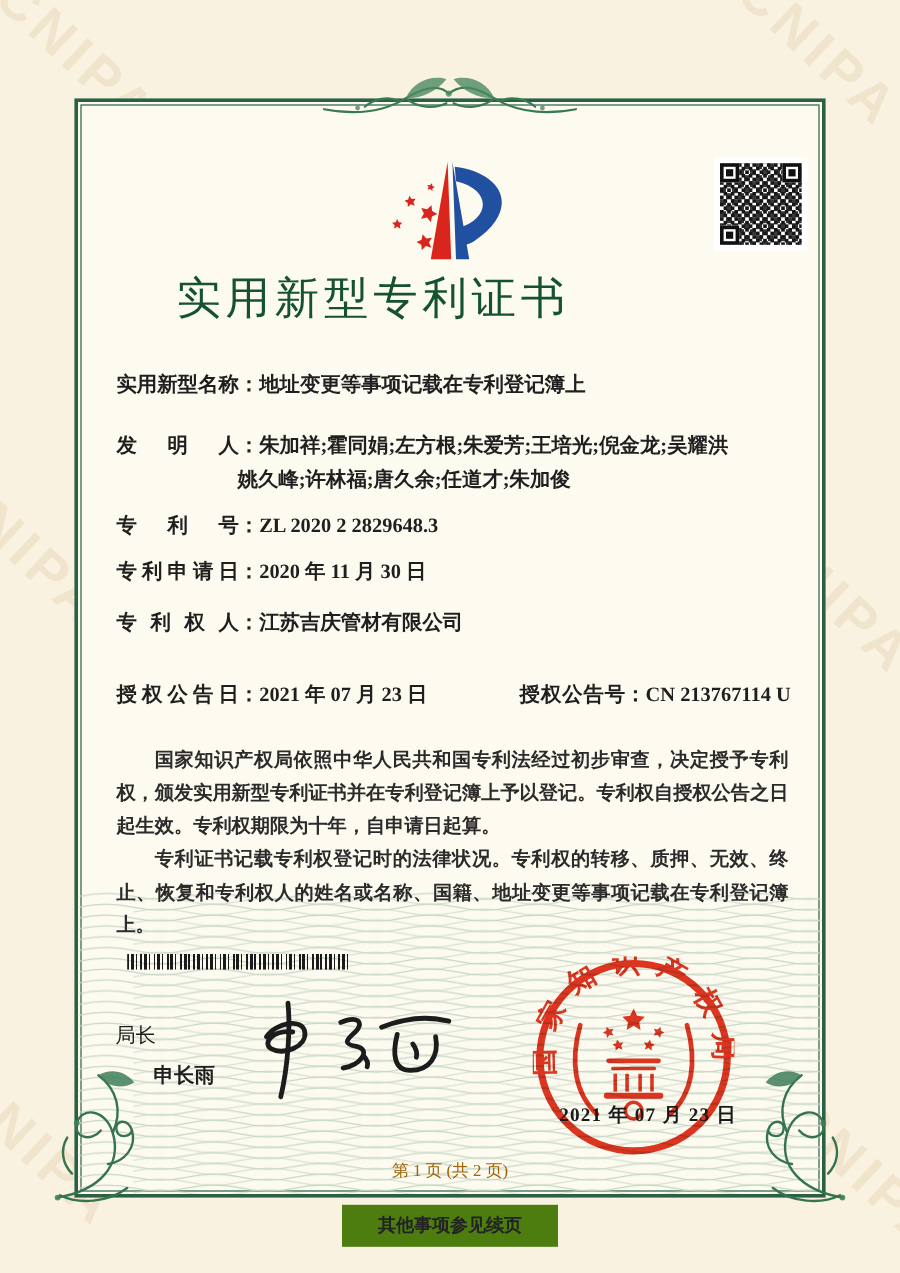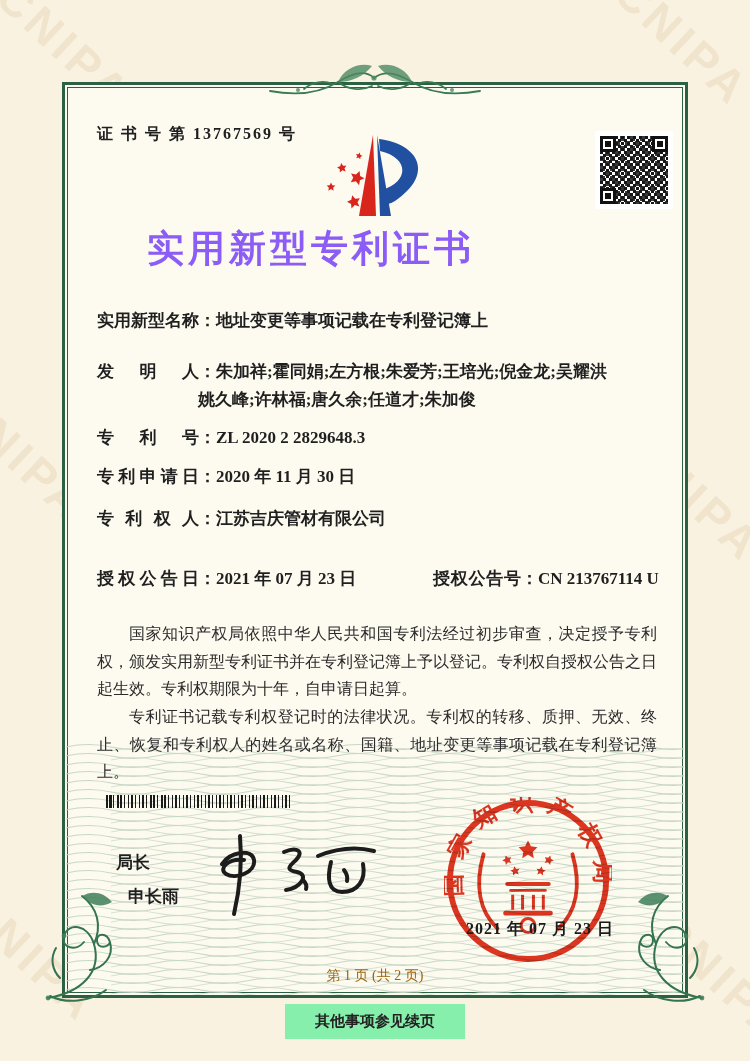--- a/index.html
+++ b/index.html
@@ -20,51 +20,51 @@
   .logo{position:absolute;left:297px;top:126px;width:150px;height:100px;}
   .qr{position:absolute;left:595px;top:131px;width:78px;height:78px;background:#fff;padding:5px;box-sizing:border-box;}
   .qr-grid{position:relative;width:100%;height:100%;
     background-image:repeating-conic-gradient(#161616 0 25%,transparent 0 50%),
                      repeating-conic-gradient(transparent 0 25%,rgba(22,22,22,.85) 0 50%);
     background-size:6px 6px,10px 10px;}
   .finder{position:absolute;width:16px;height:16px;border:3px solid #111;background:#fff;box-sizing:border-box;}
   .finder::after{content:"";position:absolute;inset:2px;background:#111;}
   .f-tl{left:0;top:0}.f-tr{right:0;top:0}.f-bl{left:0;bottom:0}
   .title{position:absolute;left:0;top:224px;width:622px;text-align:center;
-         font-size:37px;font-weight:700;letter-spacing:4px;color:#8b5cf6;}
+         font-size:37px;font-weight:400;letter-spacing:4px;color:#14532d;}
   
   .rows{position:absolute;left:97px;top:308px;width:562px;font-size:17px;font-weight:600;line-height:26px;}
   .row{position:relative;}
   .flabel{display:inline-block;width:102px;text-align:justify;text-align-last:justify;vertical-align:top;}
   .fvalue{display:inline;}
   .inv2{margin-left:101px;}
   .pair2{position:absolute;left:336px;top:0;white-space:nowrap;}
   .pair2 .flabel{width:88px;}
   .mt1{margin-top:24px}.mt2{margin-top:11px}.mt3{margin-top:13px}
   .mt4{margin-top:16px}.mt5{margin-top:17px}.mt6{margin-top:34px}
   
   .legal{position:absolute;left:97px;top:620px;width:560px;font-size:16px;line-height:1.73;
          text-align:justify;color:#2b2b2b;}
-  .legal p{margin:0;text-indent:2em;}
+  .legal p{margin:0;text-indent:2em;font-weight:bold;}
   
   .barcode{position:absolute;left:106px;top:795px;width:184px;height:13px;
     background:repeating-linear-gradient(90deg,#1b1b1b 0 1.5px,transparent 1.5px 3px,
       #1b1b1b 3px 5.5px,transparent 5.5px 7px,#1b1b1b 7px 8px,transparent 8px 11px);}
   
-  .signer-title{position:absolute;left:116px;top:851px;font-size:17px;font-weight:700;}
+  .signer-title{position:absolute;left:96px;top:851px;font-size:17px;font-weight:400;}
   .signer-name{position:absolute;left:112px;top:885px;font-size:17px;font-weight:600;padding-left:16px;}
   .signature{position:absolute;left:200px;top:830px;width:185px;height:90px;}
   
   .seal{position:absolute;left:444px;top:797px;width:168px;height:168px;mix-blend-mode:multiply;opacity:.95;}
   .seal-date{position:absolute;left:455px;top:919px;width:170px;font-size:16px;font-weight:600;
              letter-spacing:1px;color:#1a1a1a;text-align:center;}
   
   .page-num{position:absolute;left:0;top:967px;width:750px;text-align:center;font-size:14px;color:#a16207;}
   .note-box{position:absolute;left:50%;transform:translateX(-50%);top:1004px;
-            background:#86efac;padding:8px 30px;font-size:15px;font-weight:600;color:#222;}
+            background:#4d7c0f;padding:8px 30px;font-size:15px;font-weight:600;color:#222;}
   .orn{position:absolute;pointer-events:none;}
 </style>
 </head>
 <body>
 
 <div class="page">
 
   <svg width="0" height="0" style="position:absolute" aria-hidden="true">
     <defs>
       <path id="star" d="M0,-10 L2.94,-4.05 L9.51,-3.09 L4.76,1.55 L5.88,8.09 L0,4.5 L-5.88,8.09 L-4.76,1.55 L-9.51,-3.09 L-2.94,-4.05 Z"></path>
@@ -134,21 +134,20 @@
         <path d="M22 98 C 14 90 12 78 18 68"></path>
       </g>
       <g fill="#3f7f58" opacity="0.85">
         <path d="M44 16 C 52 26 64 28 74 22 C 66 12 54 10 44 16 Z"></path>
         <circle cx="26" cy="56" r="2.4"></circle>
         <circle cx="10" cy="118" r="2.4"></circle>
       </g>
     </g>
   </svg>
 
-  <div class="cert-no">证 书 号 第 13767569 号</div>
 
   <svg class="logo" viewBox="0 0 150 100" aria-hidden="true">
     <polygon points="76,9 79,90 62,90" fill="#d9261c"></polygon>
     <polygon points="80,9 94,90 83,90" fill="#20509f"></polygon>
     <path d="M82 13 C 122 18 138 48 98 75 C 93 78 88 79 86 79 L85 64 C 112 56 113 32 83 25 Z" fill="#20509f"></path>
     <g fill="#d9261c">
       <use href="#star" transform="translate(62,30) scale(0.35) rotate(15)"></use>
       <use href="#star" transform="translate(45,42) scale(0.5) rotate(-10)"></use>
       <use href="#star" transform="translate(60,52) scale(0.75) rotate(20)"></use>
       <use href="#star" transform="translate(34,61) scale(0.45)"></use>

